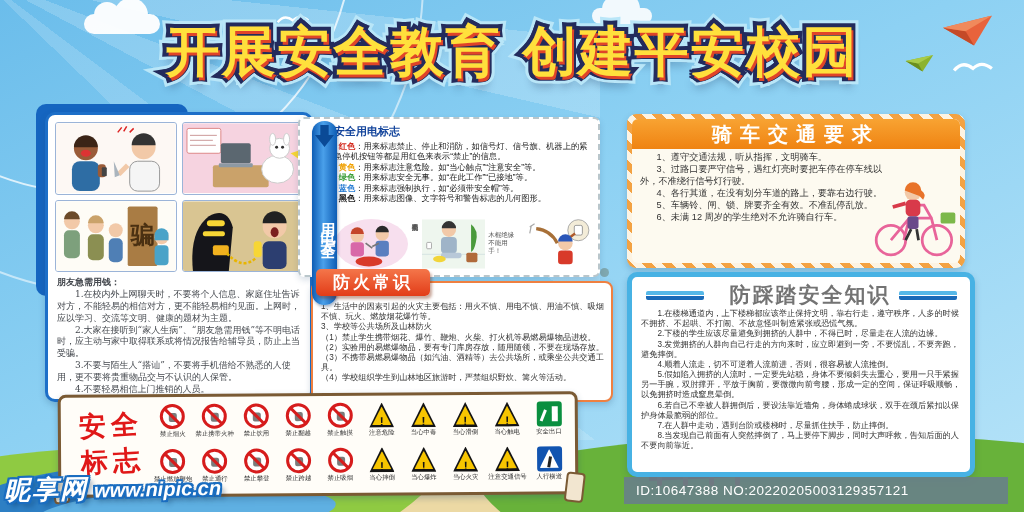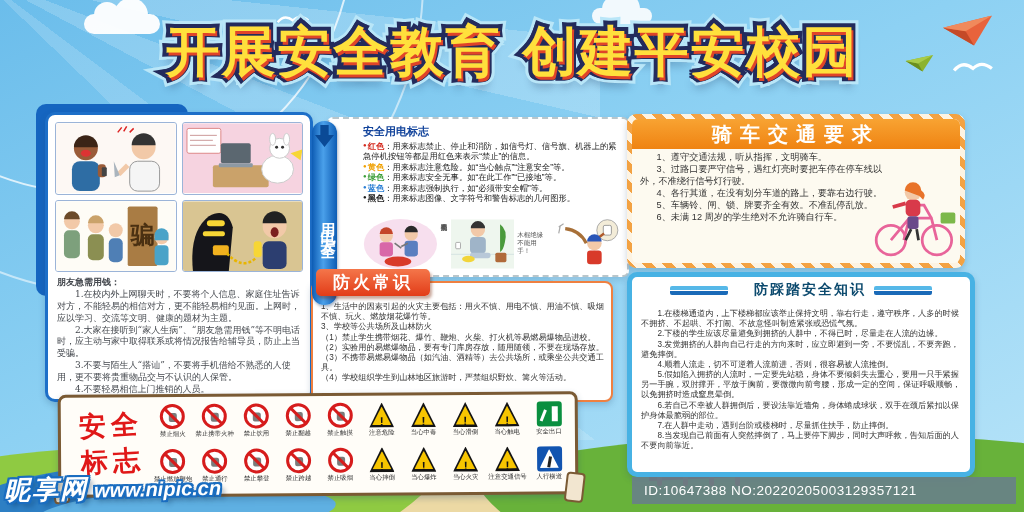--- a/index.html
+++ b/index.html
@@ -45,21 +45,21 @@
   .panel-tips{left:45px;top:112px;width:262px;height:284px;border:3px solid #1d6fc8;border-radius:10px;}
   .comics{position:absolute;left:7px;top:7px;right:7px;height:150px;display:grid;grid-template-columns:1fr 1fr;grid-template-rows:1fr 1fr;gap:5px;}
   .comic{border:1px solid #9bb4d8;border-radius:3px;overflow:hidden;}
   .comic svg{display:block;width:100%;height:100%;}
   .tips-text{position:absolute;left:9px;right:8px;top:162px;bottom:5px;overflow:hidden;
     font-family:"DejaVu Serif","Liberation Serif",serif;font-size:9px;line-height:1.32;color:#44484e;}
   .tips-text .head{font-weight:bold;}
   .tips-text p{margin:0;text-indent:2em;}
 
   
-  .panel-electric{left:327px;top:117px;width:298px;height:156px;background:#fff;border:2px dashed #b9c6cb;border-radius:6px;box-shadow:0 3px 6px rgba(40,80,120,.18);}
+  .panel-electric{left:298px;top:117px;width:298px;height:156px;background:#fff;border:2px dashed #b9c6cb;border-radius:6px;box-shadow:0 3px 6px rgba(40,80,120,.18);}
   .ribbon{left:312px;top:121px;width:25px;height:184px;border-radius:12px;z-index:5;
     background:linear-gradient(90deg,#0d5cb4,#4aa0ea 45%,#0d5cb4);box-shadow:1px 2px 3px rgba(0,40,90,.35);}
   .ribbon-arrow{position:absolute;left:3px;top:4px;width:19px;height:22px;background:#0a4a96;
     clip-path:polygon(50% 100%,0 45%,28% 45%,28% 0,72% 0,72% 45%,100% 45%);}
   .ribbon-text{position:absolute;left:0;right:0;top:30px;bottom:6px;writing-mode:vertical-rl;text-orientation:upright;
     color:#fff;font-weight:bold;font-size:15px;letter-spacing:7px;text-align:center;margin:auto;}
   .e-content{position:absolute;left:34px;top:5px;right:5px;}
   .e-head{color:#14459c;font-weight:bold;font-size:11px;margin:0 0 2px 0;}
   .e-line{margin:0;font-size:8.3px;line-height:1.26;color:#222;}
   .e-term{font-weight:bold;}
@@ -84,21 +84,21 @@
   .bike-header{position:absolute;left:0;right:0;top:0;height:30px;background:linear-gradient(180deg,#f8a332,#ef8312);
     color:#fff;font-weight:bold;font-size:20px;letter-spacing:8px;text-align:center;line-height:30px;}
   .bike-body{position:absolute;left:8px;right:76px;top:33px;bottom:2px;font-size:9.2px;line-height:1.3;color:#333;}
   .bike-body p{margin:0;text-indent:1.8em;}
   .bike-girl{position:absolute;right:1px;bottom:1px;width:92px;height:86px;}
 
   
   .panel-stampede{left:627px;top:272px;width:338px;height:195px;border:5px solid #47b2e4;border-radius:10px;}
   .st-titlerow{position:absolute;left:0;right:0;top:4px;display:flex;align-items:center;justify-content:center;gap:8px;}
   .sbar{width:58px;height:9px;border-radius:2px;background:linear-gradient(180deg,#56b8e8 0 4px,#fff 4px 5px,#1a6ab8 5px 9px);}
-  .st-title{color:#0c4a6e;font-weight:bold;font-size:14px;letter-spacing:2px;margin-left:18px;}
+  .st-title{color:#737373;font-weight:bold;font-size:21px;letter-spacing:2px;margin-left:18px;}
   .st-body{position:absolute;left:9px;right:8px;top:32px;bottom:3px;overflow:hidden;font-size:8.2px;line-height:1.24;color:#333;}
   .st-body p{margin:0;text-indent:2em;}
 
   
   .scroll{left:58px;top:393px;width:514px;height:97px;background:#fffdf8;border:3px solid #7a5a34;border-radius:8px;
     box-shadow:0 3px 6px rgba(40,80,120,.3);transform:rotate(-.4deg);}
   .scroll::after{content:"";position:absolute;right:-9px;bottom:-11px;width:15px;height:26px;background:#f2e6d0;border:2px solid #7a5a34;border-radius:4px;transform:rotate(7deg);}
   .scroll::before{content:"";position:absolute;left:-8px;bottom:-9px;width:12px;height:20px;background:#f2e6d0;border:2px solid #7a5a34;border-radius:4px;transform:rotate(-6deg);}
   .signs-title{position:absolute;left:12px;top:10px;width:78px;color:#e01818;font-weight:bold;font-size:27px;letter-spacing:5px;line-height:1.35;transform:rotate(-3deg);text-align:center;}
   .signs-grid{position:absolute;left:92px;top:5px;right:6px;bottom:3px;display:grid;grid-template-columns:repeat(10,1fr);grid-template-rows:1fr 1fr;column-gap:2px;}
@@ -121,21 +121,21 @@
   
   .fence{left:648px;bottom:26px;width:112px;height:30px;z-index:2;}
   .path-svg{left:362px;bottom:0;width:196px;height:58px;z-index:2;}
 
   
   .wm{left:4px;bottom:6px;z-index:7;transform:rotate(-1.2deg);white-space:nowrap;
     font-style:italic;font-weight:bold;color:#fff;
     text-shadow:2px 0 #1a6dc0,-2px 0 #1a6dc0,0 2px #1a6dc0,0 -2px #1a6dc0,2px 2px #1a6dc0,-2px -2px #1a6dc0,2px -2px #1a6dc0,-2px 2px #1a6dc0,4px 4px 5px rgba(0,40,80,.45);}
   .wm .site{font-size:26px;letter-spacing:2px;}
   .wm .url{font-size:20px;margin-left:6px;}
-  .idbar{right:8px;bottom:8px;width:372px;height:27px;z-index:7;background:rgba(105,125,142,.85);
+  .idbar{right:16px;bottom:8px;width:372px;height:27px;z-index:7;background:rgba(105,125,142,.85);
     color:#fff;font-size:13.5px;line-height:27px;padding-left:12px;letter-spacing:.5px;}
 
   .z3{z-index:3;}
 </style>
 </head>
 <body>
 
 <div id="stage">
 
   <div class="abs rays"></div>

